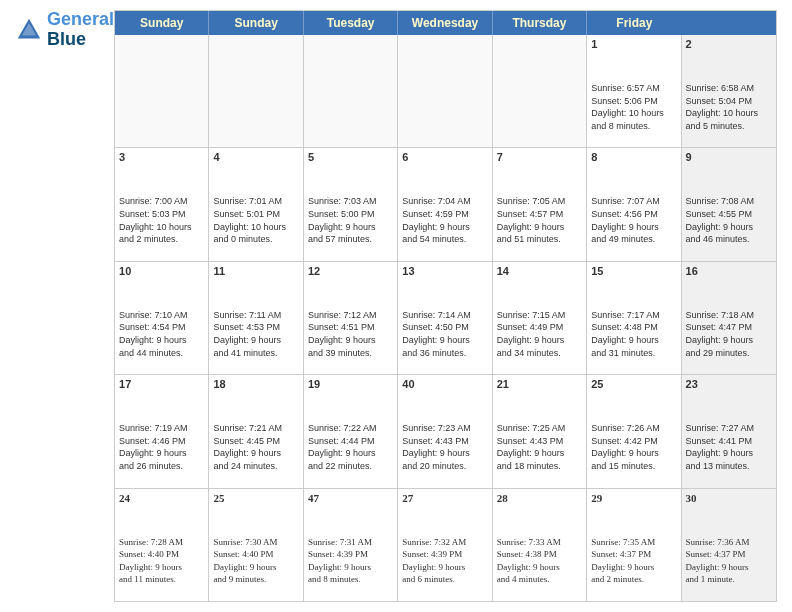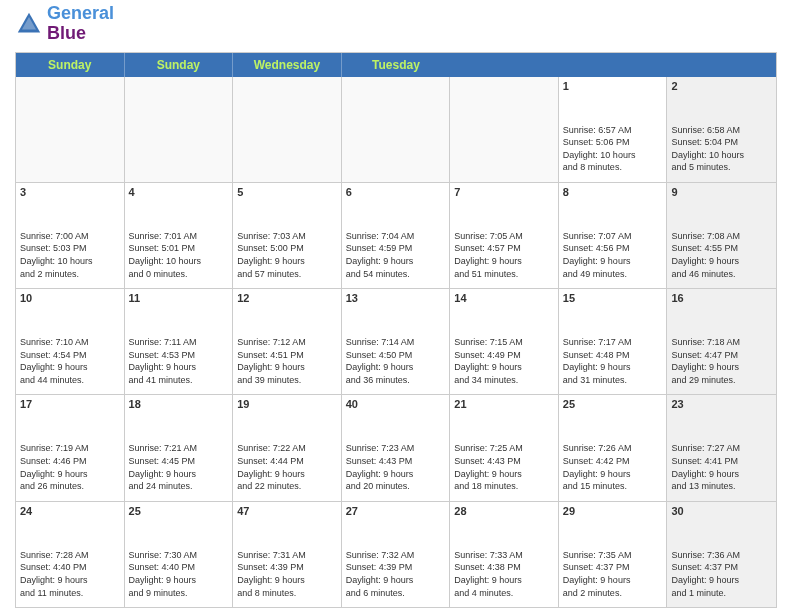--- a/index.html
+++ b/index.html
@@ -6,23 +6,23 @@
     body {
       font-family: Arial, sans-serif;
       background: #fff;
       width: 792px;
       height: 612px;
       overflow: hidden;
     }
     .page {
       width: 792px;
       height: 612px;
-      padding: 4px 15px;
-      display: flex;
-      flex-direction: column;
+      padding: 10px 15px;
+      display: flex;
+      flex-direction: row;
     }
     .header {
       display: flex;
       justify-content: space-between;
       align-items: flex-start;
       margin-bottom: 8px;
     }
     .logo {
       display: flex;
       align-items: center;
@@ -56,40 +56,40 @@
       display: flex;
       flex-direction: column;
       border: 1px solid #ccc;
     }
     .cal-header {
       display: grid;
       grid-template-columns: repeat(7, 1fr);
       background: #3a72b5;
     }
     .cal-header-cell {
-      color: #bef264;
+      color: #fef9c3;
       font-size: 12px;
       font-weight: bold;
       text-align: center;
       padding: 5px 2px;
       border-right: 1px solid rgba(255,255,255,0.3);
     }
     .cal-header-cell:last-child { border-right: none; }
     .cal-body {
       flex: 1;
       display: flex;
       flex-direction: column;
     }
     .cal-row {
       display: grid;
       grid-template-columns: repeat(7, 1fr);
       flex: 1;
       border-bottom: 1px solid #ccc;
     }
-    .cal-row:last-child { border-bottom: none; }
+    .cal-row:last-child { border-bottom: none; font-family: Liberation Serif, serif; }
     .cal-cell {
       border-right: 1px solid #ccc;
       padding: 3px 4px;
       font-size: 9.5px;
       color: #333;
       background: #fff;
       vertical-align: top;
       min-height: 80px;
     }
     .cal-cell:last-child { border-right: none; }
@@ -113,35 +113,37 @@
 
 <div class="page">
   <div class="header">
     <div class="logo">
       <svg class="logo-icon" viewBox="0 0 40 40">
         <polygon points="20,4 36,32 4,32" fill="#3a72b5"></polygon>
         <polygon points="20,10 30,28 10,28" fill="#fff" opacity="0.3"></polygon>
       </svg>
       <div class="logo-text">
         <div><span>General</span></div>
-        <div><span style="color:#701a75;">Blue</span></div>
+        <div><span style="color:#0c4a6e;">Blue</span></div>
       </div>
     </div>
     <div class="title-block">
       <div class="month-title"></div>
       <div class="location"></div>
     </div>
   </div>
 
   <div class="calendar">
     <div class="cal-header" id="cal-header">
         <div class="cal-header-cell">Sunday</div>
         <div class="cal-header-cell">Sunday</div>
+        <div class="cal-header-cell">Tuesday</div>
         <div class="cal-header-cell">Wednesday</div>
-        <div class="cal-header-cell">Tuesday</div>
+        <div class="cal-header-cell">Thursday</div>
+        <div class="cal-header-cell">Friday</div>
       </div>
     <div class="cal-body" id="cal-body">
         <div class="cal-row">
           <div class="cal-cell empty"></div>
           <div class="cal-cell empty"></div>
           <div class="cal-cell empty"></div>
           <div class="cal-cell empty"></div>
           <div class="cal-cell empty"></div>
           <div class="cal-cell">
             <span class="day-num">1</span>

